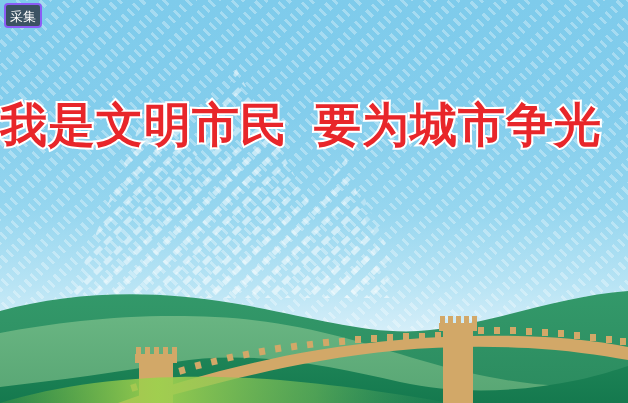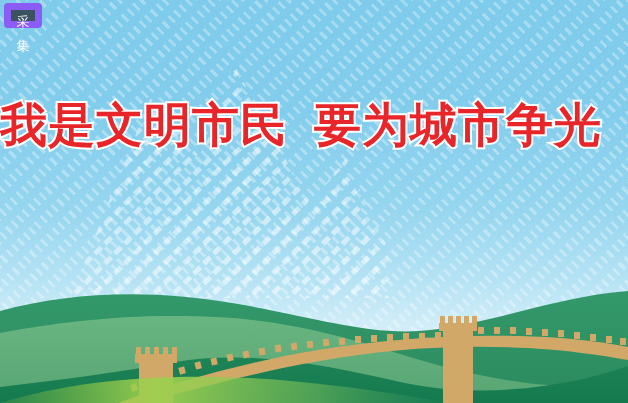--- a/index.html
+++ b/index.html
@@ -85,21 +85,21 @@
   .slogan .gap { display: inline-block; width: 26px; }
   #line1 { top: 101px; }
   #line2 { top: 180px; }
 
   
   .capture-btn {
     position: absolute;
     left: 4px; top: 3px;
     width: 38px; height: 25px;
     background: #3b5263;
-    border: 7px solid #8b5cf6;
+    border: 2px solid #8b5cf6;
     border-radius: 4px;
     color: #ffffff;
     font-family: "DejaVu Sans", "Liberation Sans", sans-serif;
     font-size: 13px;
     line-height: 24px;
     text-align: center;
     cursor: pointer;
     box-sizing: border-box;
     user-select: none;
   }

